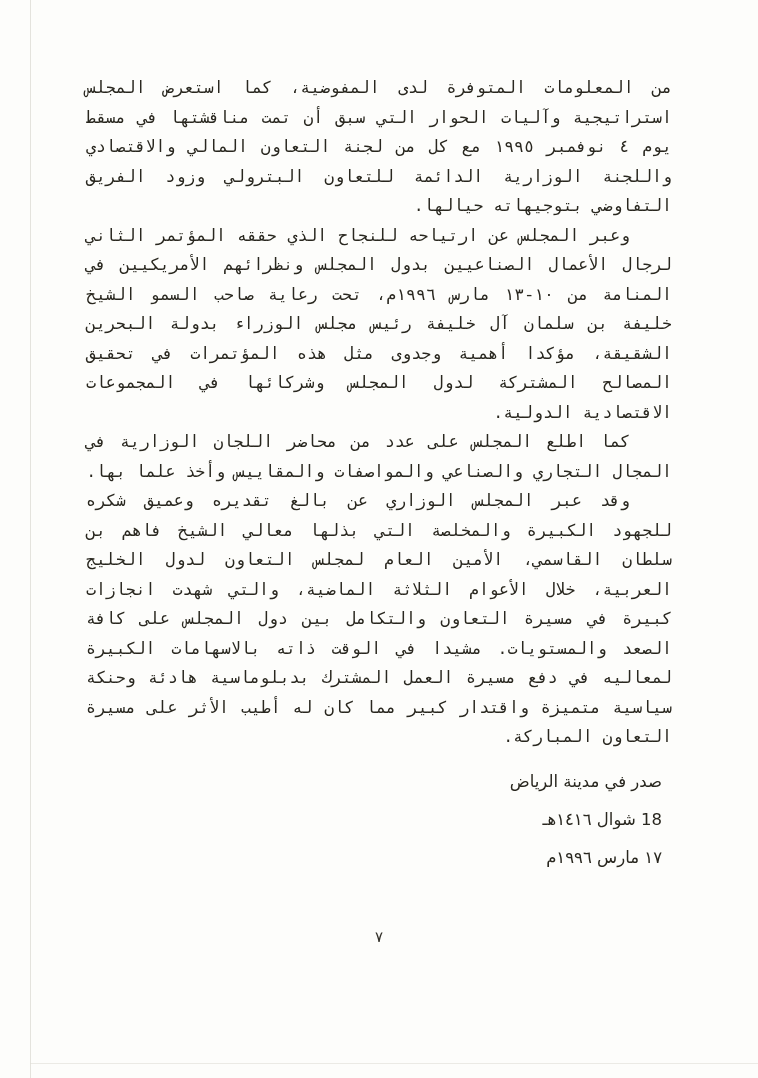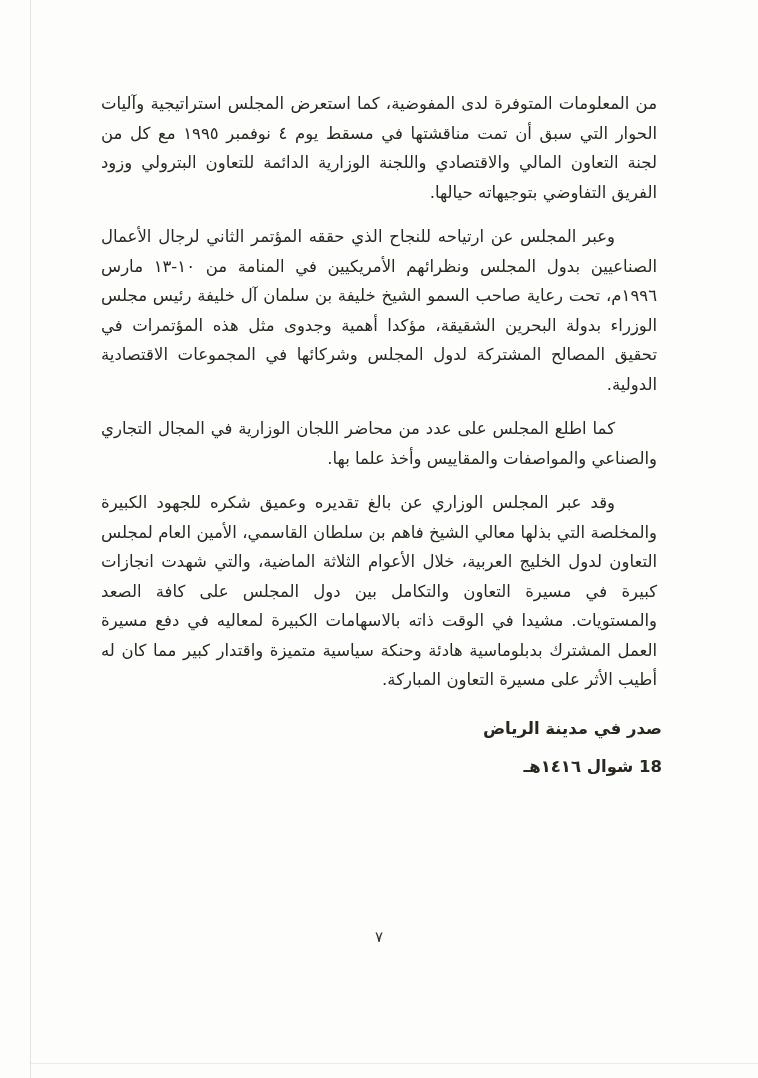--- a/index.html
+++ b/index.html
@@ -40,36 +40,36 @@
     position: absolute;
     top: 74px;
     right: 86px;
     width: 586px;
     font-size: 16.5px;
     line-height: 29.5px;
     text-align: justify;
     text-justify: inter-word;
   }
   .para {
-    margin: 15px;
+    margin: 0;
     text-indent: 42px;
+    font-family: Liberation Mono, monospace;
   }
   .para.no-indent {
     text-indent: 0;
   }
   .issued-block {
     margin-top: 10px;
     text-align: right;
     padding-right: 10px;
     line-height: 38px;
     text-indent: 0;
   }
   .issued-line {
     margin: 0;
-    font-weight: bold;
   }
   .page-number {
     position: absolute;
     top: 928px;
     left: 0;
     right: 0;
     text-align: center;
     font-size: 15px;
     color: #33312a;
   }
@@ -84,18 +84,19 @@
 
   <div class="text-block">
     <p class="para no-indent">من المعلومات المتوفرة لدى المفوضية، كما استعرض المجلس استراتيجية وآليات الحوار التي سبق أن تمت مناقشتها في مسقط يوم ٤ نوفمبر ١٩٩٥ مع كل من لجنة التعاون المالي والاقتصادي واللجنة الوزارية الدائمة للتعاون البترولي وزود الفريق التفاوضي بتوجيهاته حيالها.</p>
     <p class="para">وعبر المجلس عن ارتياحه للنجاح الذي حققه المؤتمر الثاني لرجال الأعمال الصناعيين بدول المجلس ونظرائهم الأمريكيين في المنامة من ١٠-١٣ مارس ١٩٩٦م، تحت رعاية صاحب السمو الشيخ خليفة بن سلمان آل خليفة رئيس مجلس الوزراء بدولة البحرين الشقيقة، مؤكدا أهمية وجدوى مثل هذه المؤتمرات في تحقيق المصالح المشتركة لدول المجلس وشركائها في المجموعات الاقتصادية الدولية.</p>
     <p class="para">كما اطلع المجلس على عدد من محاضر اللجان الوزارية في المجال التجاري والصناعي والمواصفات والمقاييس وأخذ علما بها.</p>
     <p class="para">وقد عبر المجلس الوزاري عن بالغ تقديره وعميق شكره للجهود الكبيرة والمخلصة التي بذلها معالي الشيخ فاهم بن سلطان القاسمي، الأمين العام لمجلس التعاون لدول الخليج العربية، خلال الأعوام الثلاثة الماضية، والتي شهدت انجازات كبيرة في مسيرة التعاون والتكامل بين دول المجلس على كافة الصعد والمستويات. مشيدا في الوقت ذاته بالاسهامات الكبيرة لمعاليه في دفع مسيرة العمل المشترك بدبلوماسية هادئة وحنكة سياسية متميزة واقتدار كبير مما كان له أطيب الأثر على مسيرة التعاون المباركة.</p>
 
     <div class="issued-block">
       <p class="issued-line">صدر في مدينة الرياض</p>
       <p class="issued-line">18 شوال ١٤١٦هـ</p>
+      <p class="issued-line">١٧ مارس ١٩٩٦م</p>
     </div>
   </div>
 
   <div class="page-number">٧</div>
 
 </div>
 
 </body></html>

